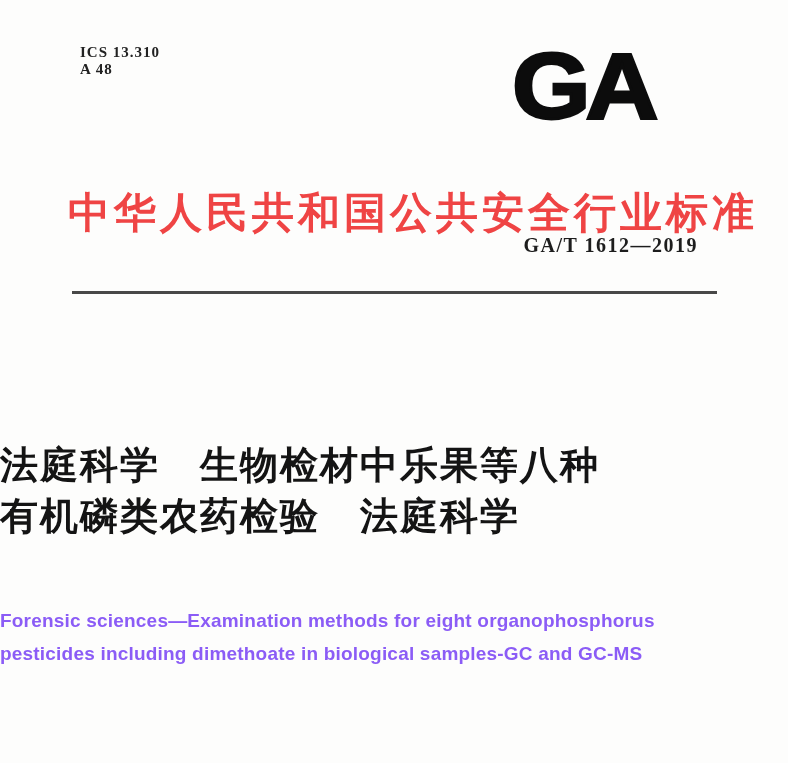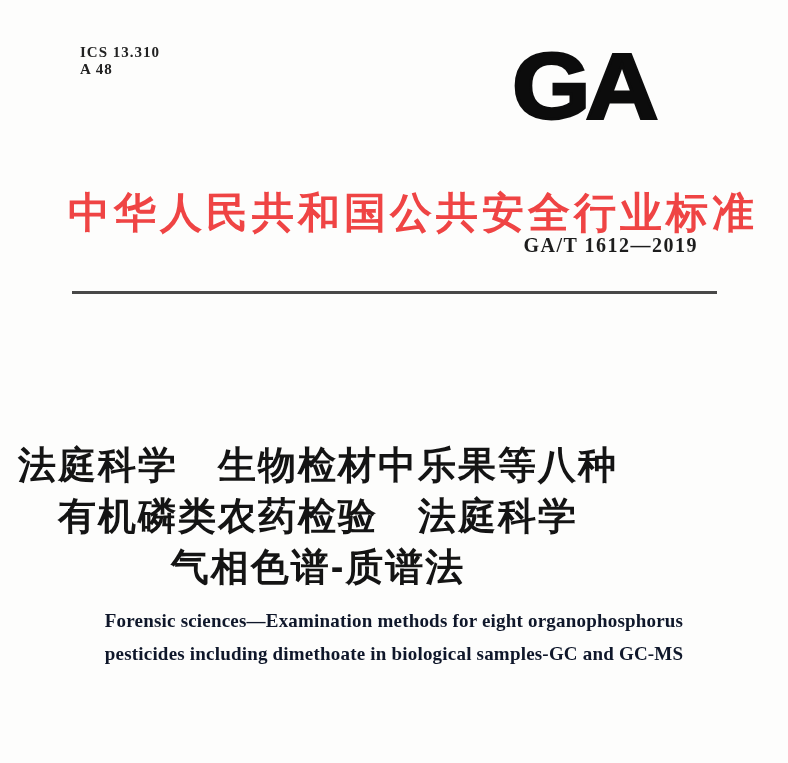--- a/index.html
+++ b/index.html
@@ -88,41 +88,41 @@
     background: #484848;
     border: none;
   }
 
   
   .title-cn {
     position: absolute;
     left: 0;
     top: 440px;
     width: 636px;
-    text-align: center;
+    text-align: left;
     font-weight: bold;
     font-size: 38px;
     line-height: 51px;
     letter-spacing: 2px;
     color: #141414;
   }
 
   
   .title-en {
     position: absolute;
     left: 0;
     top: 604px;
     width: 788px;
-    text-align: center;
-    font-family: Liberation Serif, serif;
+    text-align: left;
+    font-family: Liberation Sans, sans-serif;
     font-weight: bold;
     font-size: 19px;
     line-height: 33px;
     letter-spacing: 0.2px;
-    color: #0f172a;
+    color: #8b5cf6;
   }
 </style>
 </head>
 <body>
 
 <div class="page">
 
   <div class="ics-block">
     <div>ICS 13.310</div>
     <div>A 48</div>
@@ -132,21 +132,20 @@
 
   <div class="standard-type">中华人民共和国公共安全行业标准</div>
 
   <div class="standard-number">GA/T 1612—2019</div>
 
   <hr class="header-rule">
 
   <div class="title-cn">
     <div>法庭科学　生物检材中乐果等八种</div>
     <div>有机磷类农药检验　法庭科学</div>
-    <div>气相色谱-质谱法</div>
   </div>
 
   <div class="title-en">
     <div>Forensic sciences—Examination methods for eight organophosphorus</div>
     <div>pesticides including dimethoate in biological samples-GC and GC-MS</div>
   </div>
 
 </div>
 
 </body></html>

